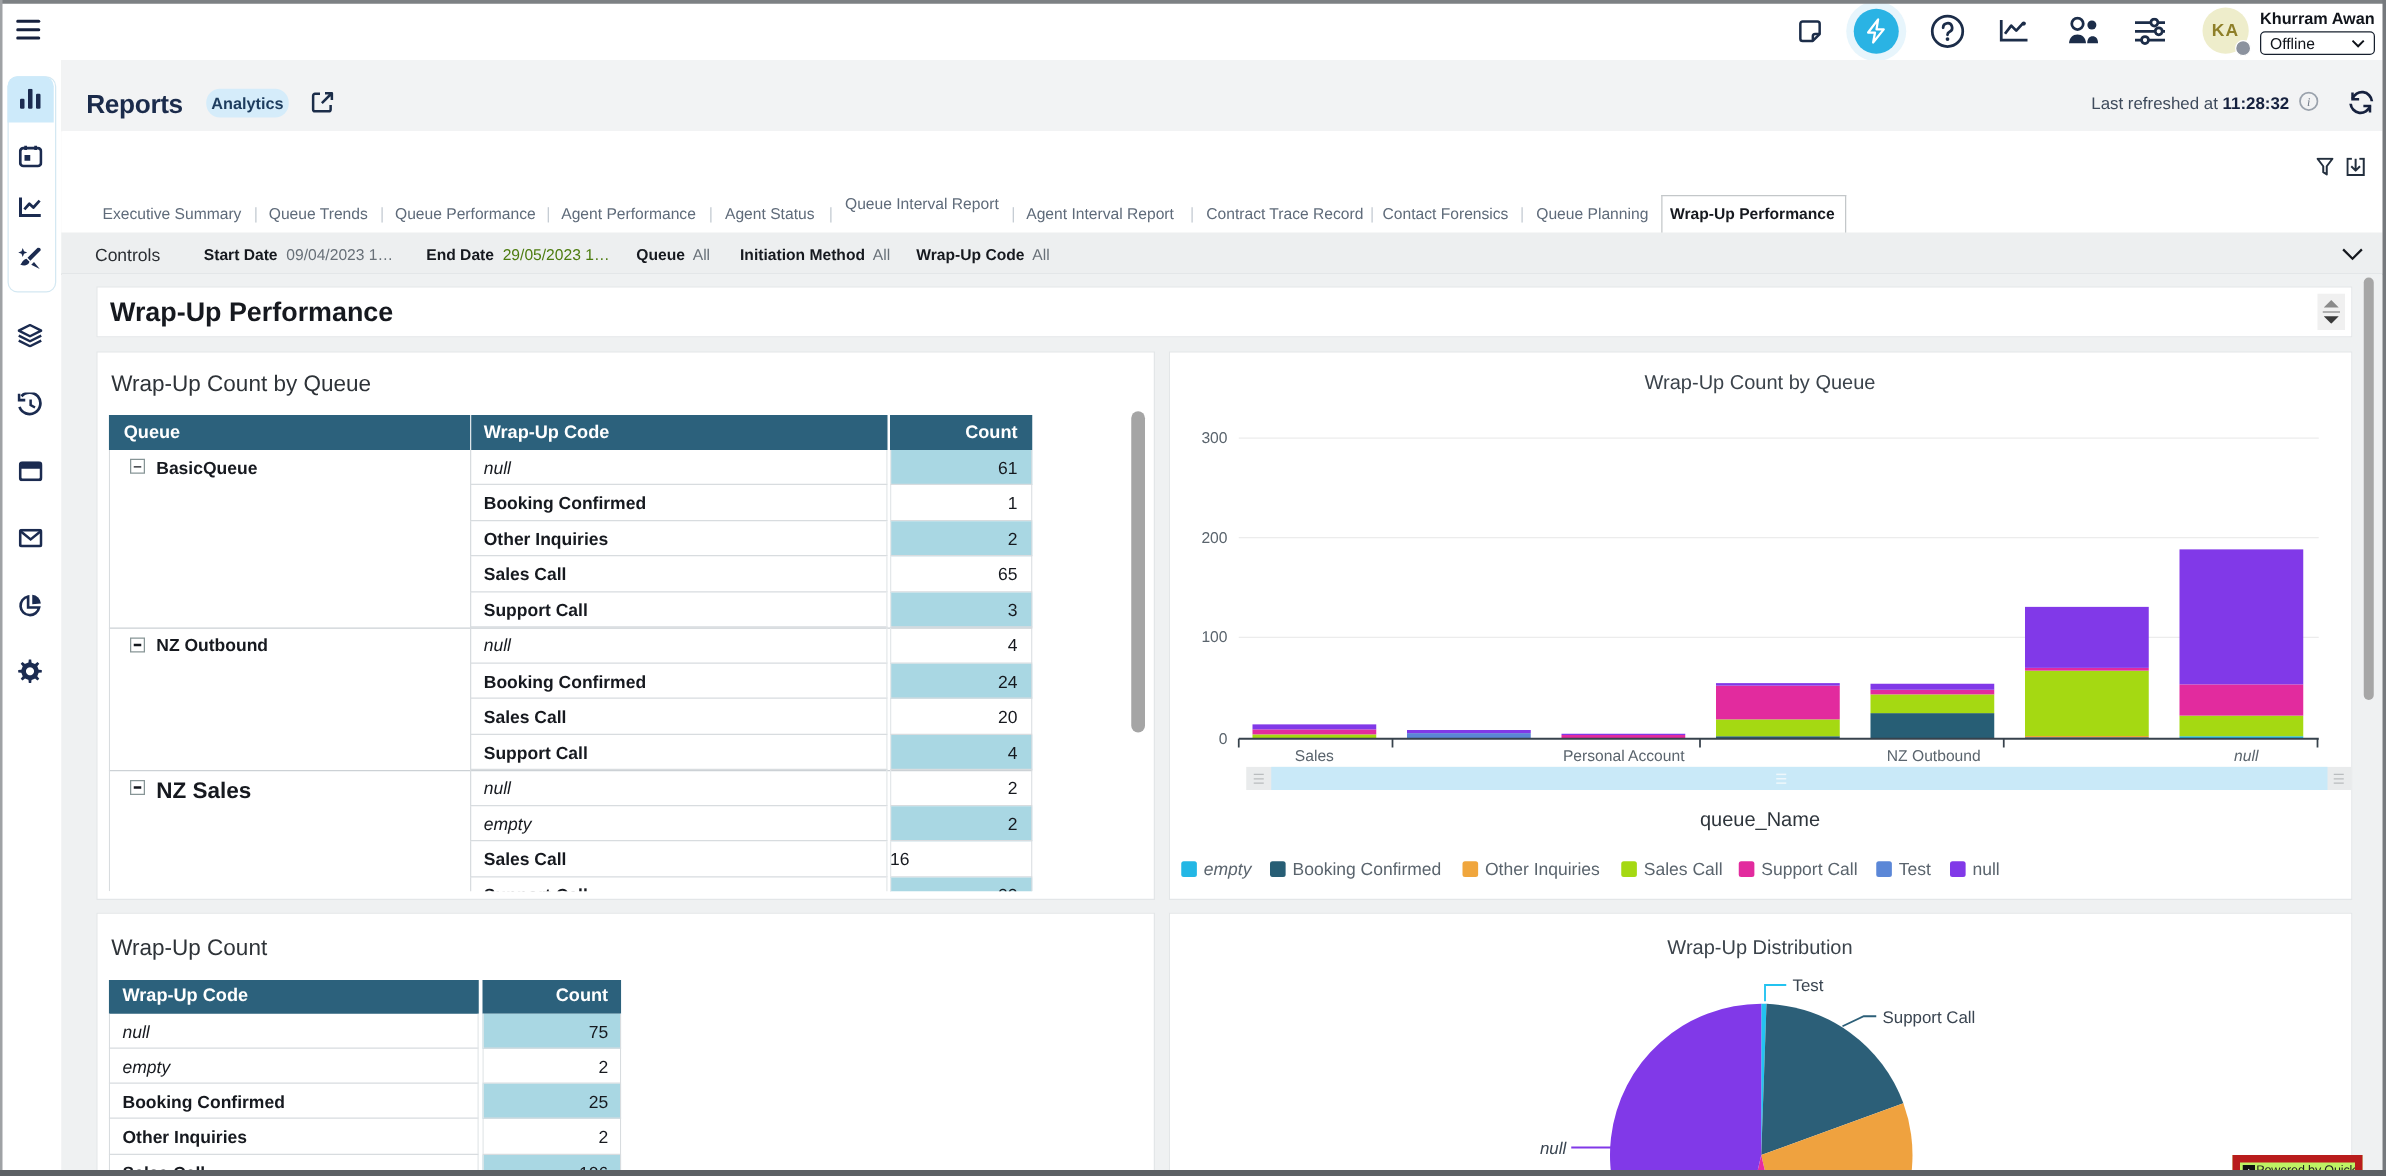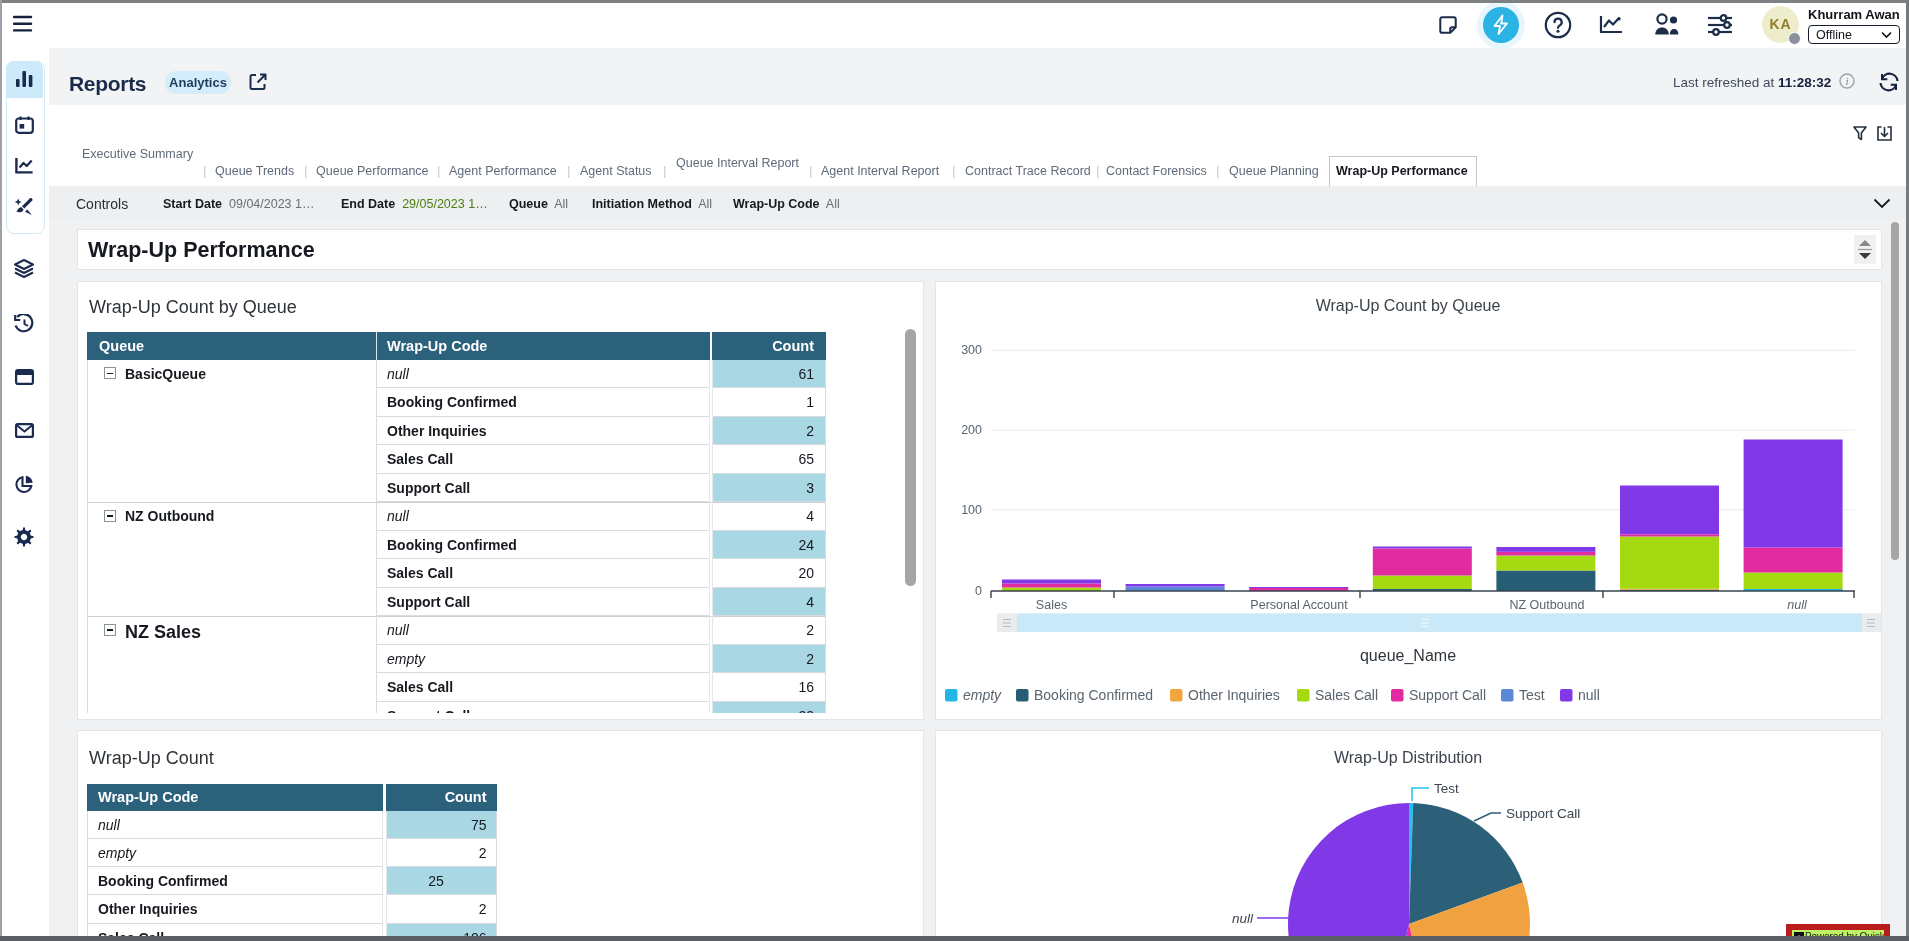--- a/index.html
+++ b/index.html
@@ -149,21 +149,21 @@
 <div class="a" style="left:49px;top:105px;width:1857px;height:831px;background:#fff"></div>
 
 <svg class="a" style="left:1853px;top:126px" width="14" height="15" viewBox="0 0 14 15" fill="none" stroke="#232f3e" stroke-width="1.6">
 <path d="M1 1 h12 l-4.6 6 v6.5 l-2.8 -1.8 v-4.7 z" stroke-linejoin="round"></path>
 </svg>
 <svg class="a" style="left:1877px;top:126px" width="15" height="15" viewBox="0 0 15 15" fill="none" stroke="#232f3e" stroke-width="1.6">
 <path d="M4.5 1 h-3.5 v13 h13 v-13 h-3.5"></path>
 <path d="M7.5 1 v9 M4 7 l3.5 3.5 3.5 -3.5" stroke-linejoin="round"></path>
 </svg>
 
-<div class="a tabtxt" style="left:82px;top:147px">Executive Summary</div>
+<div class="a tabtxt" style="left:82px;top:164px">Executive Summary</div>
 <div class="a sep" style="left:203px;top:163px">|</div>
 <div class="a tabtxt" style="left:215px;top:164px">Queue Trends</div>
 <div class="a sep" style="left:304px;top:163px">|</div>
 <div class="a tabtxt" style="left:316px;top:164px">Queue Performance</div>
 <div class="a sep" style="left:437px;top:163px">|</div>
 <div class="a tabtxt" style="left:449px;top:164px">Agent Performance</div>
 <div class="a sep" style="left:567px;top:163px">|</div>
 <div class="a tabtxt" style="left:580px;top:164px">Agent Status</div>
 <div class="a sep" style="left:663px;top:163px">|</div>
 <div class="a tabtxt" style="left:676px;top:156px">Queue Interval Report</div>
@@ -264,21 +264,21 @@
       <div style="position:absolute;left:2px;top:4.5px;width:6px;height:1.6px;background:#16191f"></div>
     </div>
     <div class="a" style="left:38px;top:290px;font-size:18px;font-weight:bold;color:#16191f">NZ Sales</div>
     <div class="a" style="left:289px;top:312.5px;width:334px;height:28.5px;border-bottom:1px solid #d8dcdf;border-left:1px solid #d8dcdf;border-right:1px solid #e4e8ea;box-sizing:border-box"></div>
     <div class="a" style="left:300px;top:318.5px;font-size:14px;color:#16191f;font-style:italic">empty</div>
     <div class="a" style="left:625px;top:312.5px;width:114px;height:28.5px;border-bottom:1px solid #d8dcdf;border-left:1px solid #e4e8ea;box-sizing:border-box;background:#a9d7e3"></div>
     <div class="a" style="left:625px;top:318.5px;width:102px;text-align:right;font-size:14px;color:#16191f">2</div>
     <div class="a" style="left:289px;top:341px;width:334px;height:28.5px;border-bottom:1px solid #d8dcdf;border-left:1px solid #d8dcdf;border-right:1px solid #e4e8ea;box-sizing:border-box"></div>
     <div class="a" style="left:300px;top:347px;font-size:14px;color:#16191f;font-weight:bold">Sales Call</div>
     <div class="a" style="left:625px;top:341px;width:114px;height:28.5px;border-bottom:1px solid #d8dcdf;border-left:1px solid #e4e8ea;box-sizing:border-box;"></div>
-    <div class="a" style="left:625px;top:347px;width:102px;text-align:right;font-size:14px;color:#16191f">16</div>
+    <div class="a" style="left:625px;top:347px;width:102px;font-size:14px;color:#16191f">16</div>
     <div class="a" style="left:289px;top:369.5px;width:334px;height:28.5px;border-bottom:1px solid #d8dcdf;border-left:1px solid #d8dcdf;border-right:1px solid #e4e8ea;box-sizing:border-box"></div>
     <div class="a" style="left:300px;top:375.5px;font-size:14px;color:#16191f;font-weight:bold">Support Call</div>
     <div class="a" style="left:625px;top:369.5px;width:114px;height:28.5px;border-bottom:1px solid #d8dcdf;border-left:1px solid #e4e8ea;box-sizing:border-box;background:#a9d7e3"></div>
     <div class="a" style="left:625px;top:375.5px;width:102px;text-align:right;font-size:14px;color:#16191f">22</div>
     <div class="a" style="left:0;top:27.5px;width:1px;height:353.5px;background:#d8dcdf"></div>
     <div class="a" style="left:738px;top:27.5px;width:1px;height:353.5px;background:#d8dcdf"></div>
   </div>
 
 <div class="a" style="left:905px;top:329px;width:11px;height:257px;background:#a5a5a5;border-radius:6px"></div>
 
@@ -370,21 +370,21 @@
     <div class="a" style="left:11px;top:32.5px;font-size:14px;color:#16191f;font-style:italic">null</div>
     <div class="a" style="left:298.5px;top:26.5px;width:111.5px;height:28.3px;border-bottom:1px solid #d8dcdf;border-left:1px solid #e4e8ea;box-sizing:border-box;background:#a9d7e3"></div>
     <div class="a" style="left:298.5px;top:32.5px;width:101px;text-align:right;font-size:14px;color:#16191f">75</div>
     <div class="a" style="left:0;top:54.8px;width:296px;height:28.3px;border-bottom:1px solid #d8dcdf;border-right:1px solid #e4e8ea;box-sizing:border-box"></div>
     <div class="a" style="left:11px;top:60.8px;font-size:14px;color:#16191f;font-style:italic">empty</div>
     <div class="a" style="left:298.5px;top:54.8px;width:111.5px;height:28.3px;border-bottom:1px solid #d8dcdf;border-left:1px solid #e4e8ea;box-sizing:border-box;"></div>
     <div class="a" style="left:298.5px;top:60.8px;width:101px;text-align:right;font-size:14px;color:#16191f">2</div>
     <div class="a" style="left:0;top:83.1px;width:296px;height:28.3px;border-bottom:1px solid #d8dcdf;border-right:1px solid #e4e8ea;box-sizing:border-box"></div>
     <div class="a" style="left:11px;top:89.1px;font-size:14px;color:#16191f;font-weight:bold">Booking Confirmed</div>
     <div class="a" style="left:298.5px;top:83.1px;width:111.5px;height:28.3px;border-bottom:1px solid #d8dcdf;border-left:1px solid #e4e8ea;box-sizing:border-box;background:#a9d7e3"></div>
-    <div class="a" style="left:298.5px;top:89.1px;width:101px;text-align:center;font-size:14px;color:#16191f">25</div>
+    <div class="a" style="left:298.5px;top:89.1px;width:101px;text-align:right;font-size:14px;color:#16191f">25</div>
     <div class="a" style="left:0;top:111.39999999999999px;width:296px;height:28.3px;border-bottom:1px solid #d8dcdf;border-right:1px solid #e4e8ea;box-sizing:border-box"></div>
     <div class="a" style="left:11px;top:117.39999999999999px;font-size:14px;color:#16191f;font-weight:bold">Other Inquiries</div>
     <div class="a" style="left:298.5px;top:111.39999999999999px;width:111.5px;height:28.3px;border-bottom:1px solid #d8dcdf;border-left:1px solid #e4e8ea;box-sizing:border-box;"></div>
     <div class="a" style="left:298.5px;top:117.39999999999999px;width:101px;text-align:right;font-size:14px;color:#16191f">2</div>
     <div class="a" style="left:0;top:139.7px;width:296px;height:28.3px;border-bottom:1px solid #d8dcdf;border-right:1px solid #e4e8ea;box-sizing:border-box"></div>
     <div class="a" style="left:11px;top:145.7px;font-size:14px;color:#16191f;font-weight:bold">Sales Call</div>
     <div class="a" style="left:298.5px;top:139.7px;width:111.5px;height:28.3px;border-bottom:1px solid #d8dcdf;border-left:1px solid #e4e8ea;box-sizing:border-box;background:#a9d7e3"></div>
     <div class="a" style="left:298.5px;top:145.7px;width:101px;text-align:right;font-size:14px;color:#16191f">106</div>
     <div class="a" style="left:0;top:26.5px;width:1px;height:141.5px;background:#d8dcdf"></div>
     <div class="a" style="left:409px;top:26.5px;width:1px;height:141.5px;background:#d8dcdf"></div>

